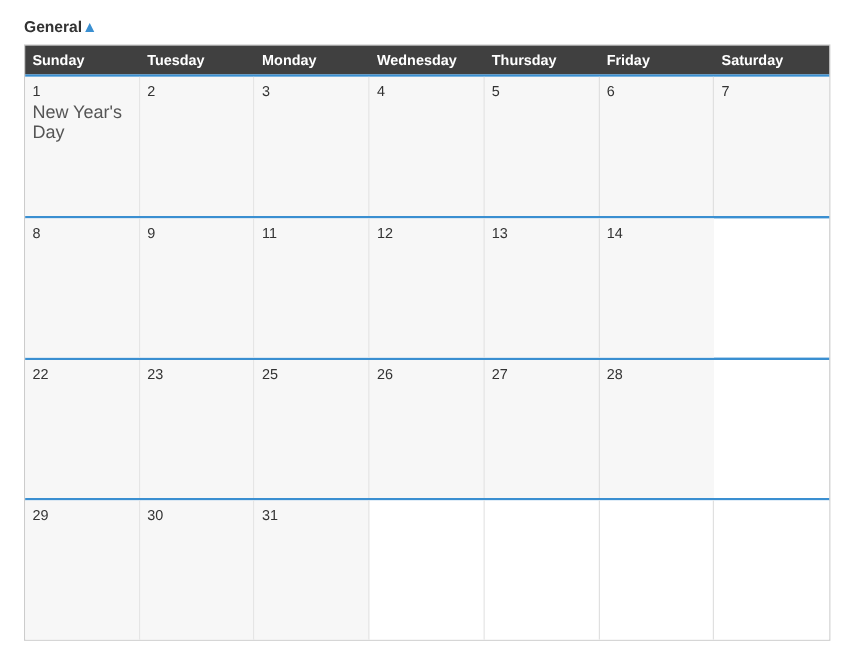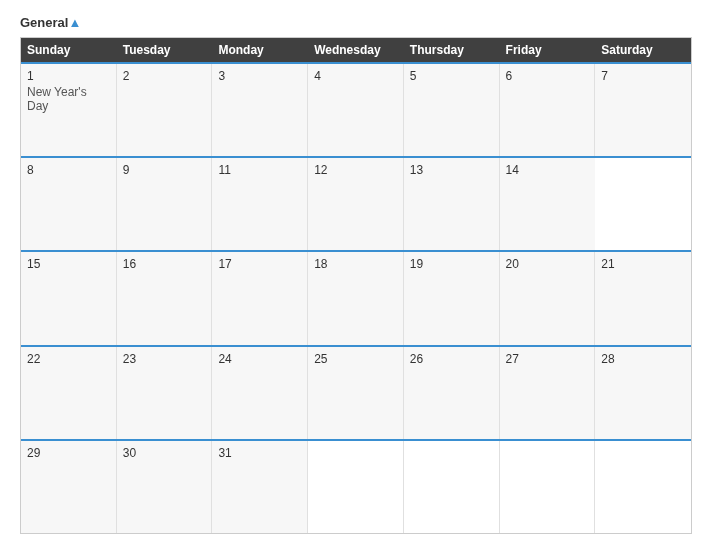--- a/index.html
+++ b/index.html
@@ -96,21 +96,21 @@
     }
     .day-cell.empty {
       background: #fff;
     }
     .day-number {
       font-size: 12px;
       color: #333;
       display: block;
     }
     .day-event {
-      font-size: 12px;
+      font-size: 15px;
       color: #555;
       display: block;
       margin-top: 2px;
     }
   </style>
 </head>
 <body>
 
 <div class="page">
   <div class="header">
@@ -174,50 +174,24 @@
           </div>
           <div class="day-cell">
             <span class="day-number">13</span>
           </div>
           <div class="day-cell">
             <span class="day-number">14</span>
           </div>
         </div>
         <div class="week">
           <div class="day-cell">
-            <span class="day-number">15</span>
-          </div>
-          <div class="day-cell">
-            <span class="day-number">16</span>
-          </div>
-          <div class="day-cell">
-            <span class="day-number">17</span>
-          </div>
-          <div class="day-cell">
-            <span class="day-number">18</span>
-          </div>
-          <div class="day-cell">
-            <span class="day-number">19</span>
-          </div>
-          <div class="day-cell">
-            <span class="day-number">20</span>
-          </div>
-          <div class="day-cell">
-            <span class="day-number">21</span>
-          </div>
-        </div>
-        <div class="week">
-          <div class="day-cell">
             <span class="day-number">22</span>
           </div>
           <div class="day-cell">
             <span class="day-number">23</span>
-          </div>
-          <div class="day-cell">
-            <span class="day-number">24</span>
           </div>
           <div class="day-cell">
             <span class="day-number">25</span>
           </div>
           <div class="day-cell">
             <span class="day-number">26</span>
           </div>
           <div class="day-cell">
             <span class="day-number">27</span>
           </div>

